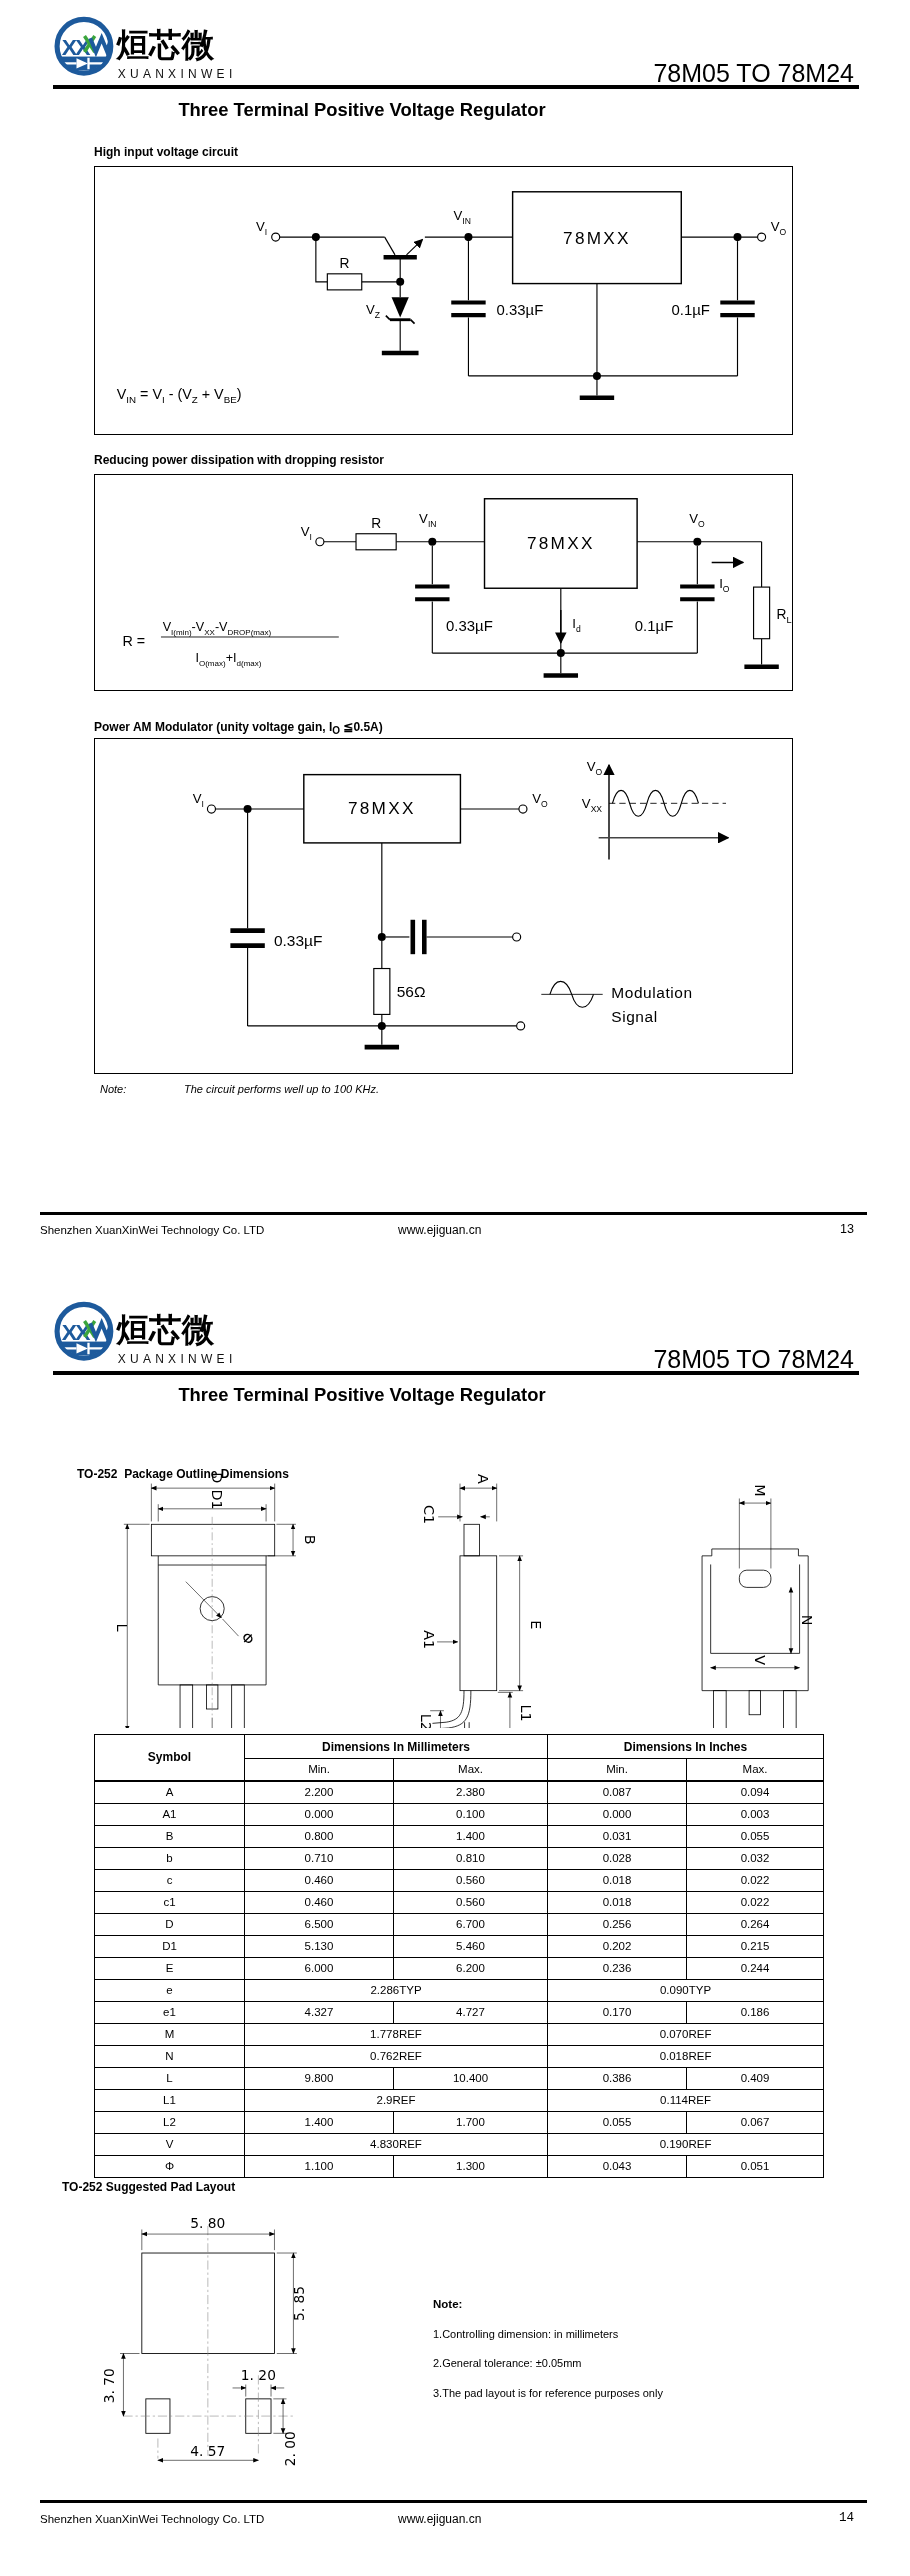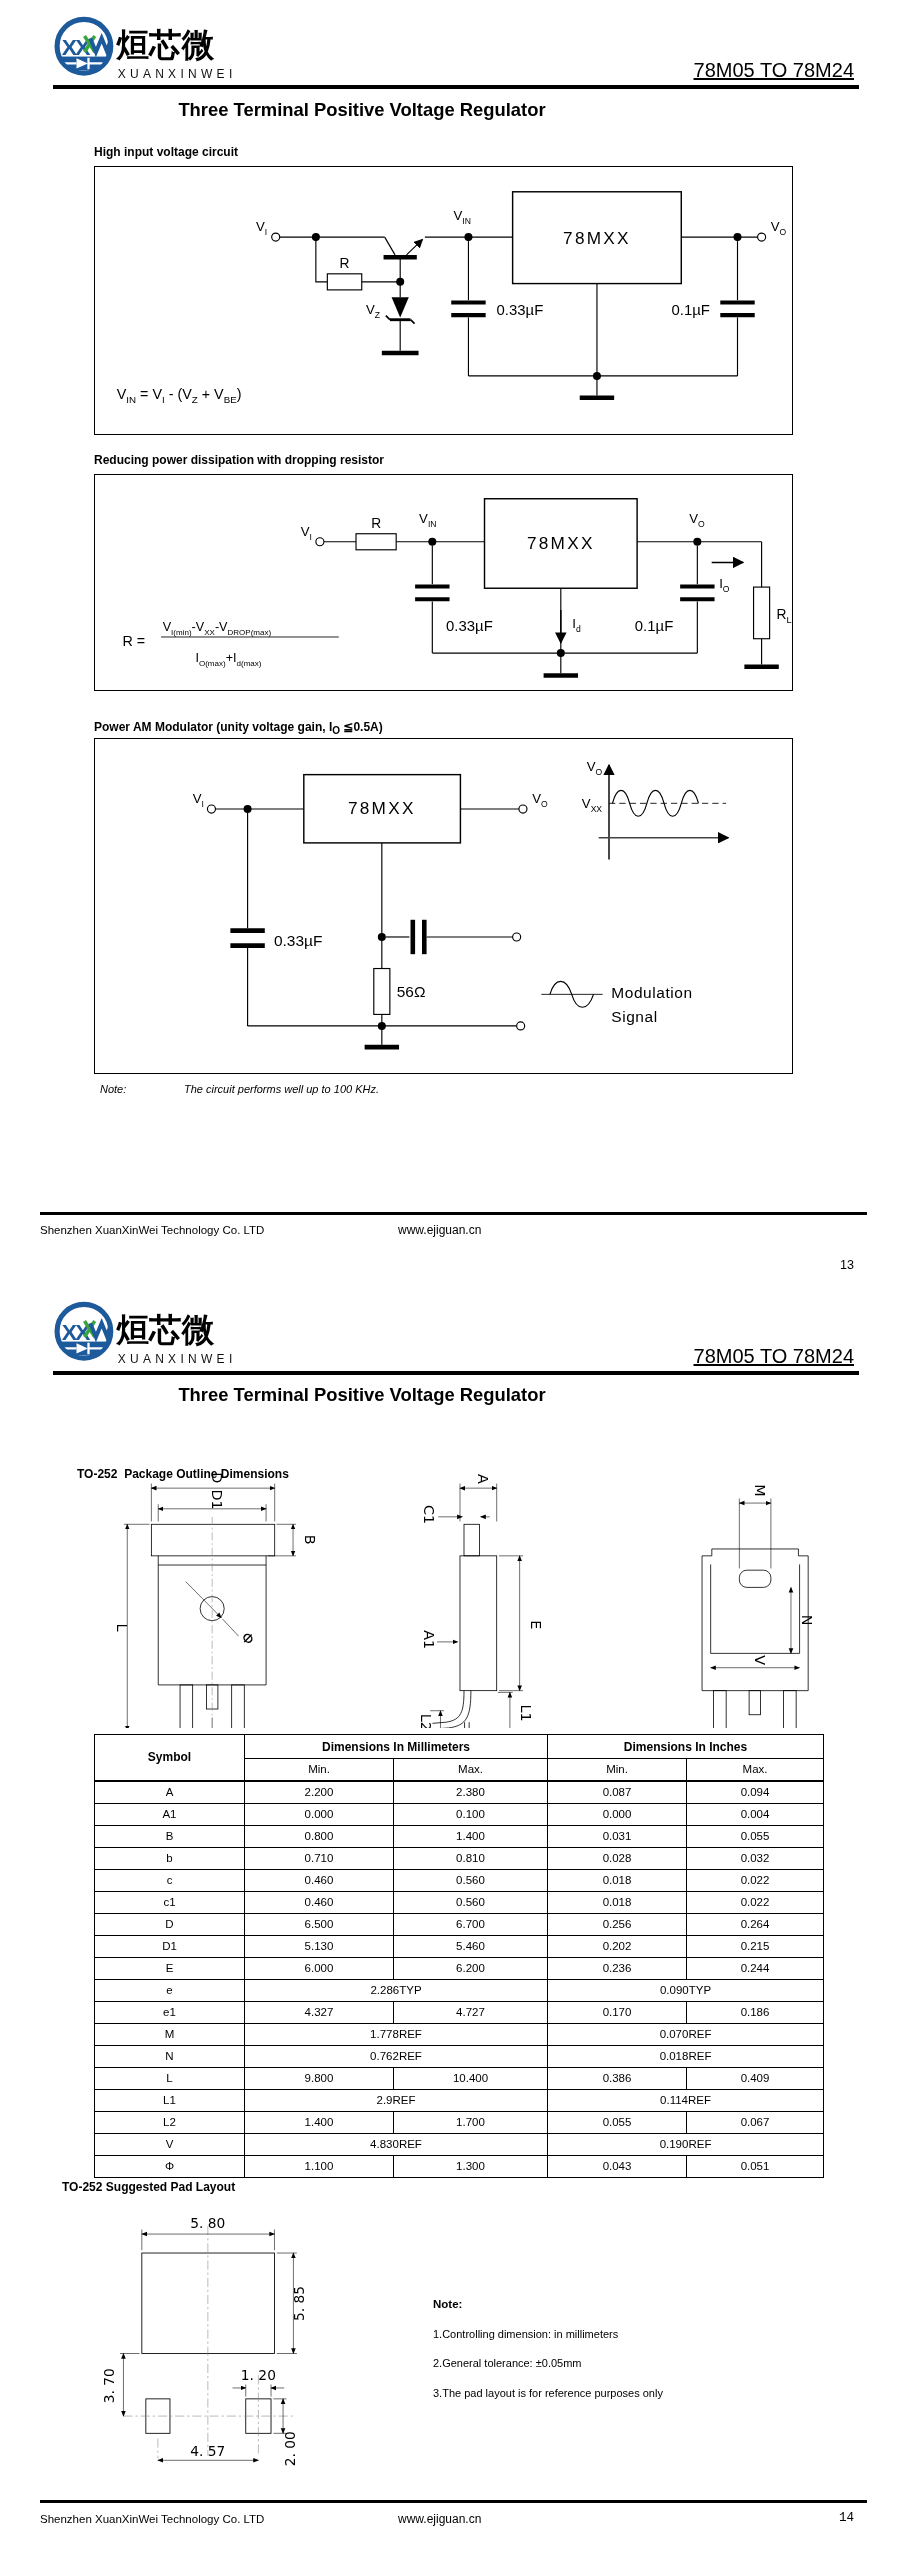--- a/index.html
+++ b/index.html
@@ -1,19 +1,19 @@
 <!DOCTYPE html>
 <html style="font-size:9.2px"><head>
 <meta charset="utf-8">
 <style>
   html,body{margin:0;padding:0;background:#ffffff;}
   body{width:910px;height:2576px;position:relative;font-family:"Liberation Sans",sans-serif;color:#000;}
   .abs{position:absolute;}
   .rule{background:#000;height:4px;}
-  .part-range{font-size:20px;letter-spacing:0px;text-decoration:underline;}
+  .part-range{font-size:25px;letter-spacing:0px;}
   .doc-title{width:724px;text-align:center;font-size:18.4px;font-weight:bold;letter-spacing:0px;}
   .sec-head{font-size:12px;font-weight:bold;white-space:pre;text-align:center;}
   .fig-box{border:1.1px solid #000;background:#fff;}
   .note-line{font-size:11px;font-style:italic;}
   .footer-text{font-size:11.5px;}
   .page-num{font-size:12.6px;}
   svg text{white-space:pre;font-family:"Liberation Sans",sans-serif;}
   .cad text{font-family:"DejaVu Sans",sans-serif;}
   
   table.dims{border-collapse:collapse;width:729px;table-layout:fixed;background:#fff;}
@@ -269,21 +269,21 @@
   </g>
 </svg>
 </div>
 
 <div class="abs note-line" style="left:100px;top:1083px;">Note:</div>
 <div class="abs note-line" style="left:184px;top:1083px;">The circuit performs well up to 100 KHz.</div>
 
 <div class="abs rule" style="left:40px;top:1212px;width:827px;height:3.4px;"></div>
 <div class="abs footer-text" style="left:40px;top:1224px;">Shenzhen XuanXinWei Technology Co. LTD</div>
 <div class="abs footer-text" style="left:398px;top:1223px;font-size:12px;">www.ejiguan.cn</div>
-<div class="abs page-num" style="right:56px;top:1222px;margin-top:36px;">13</div>
+<div class="abs page-num" style="right:56px;top:1222px;">13</div>
 
 <svg class="abs" style="left:52px;top:1297px;" width="201" height="72" viewBox="0 0 350 126">
   <defs>
       <clipPath id="logoclip2">
         <circle cx="55" cy="60" r="44"></circle>
       </clipPath>
     </defs>
   <circle cx="55" cy="60" r="47" fill="none" stroke="#1d5a9c" stroke-width="9"></circle>
   <text x="16" y="75" font-size="40" font-weight="bold" fill="#1d5a9c" letter-spacing="-3"><tspan>XX</tspan></text>
   <g stroke="#3aa53c" stroke-width="6">
@@ -448,21 +448,21 @@
           <td>2.200</td>
           <td>2.380</td>
           <td>0.087</td>
           <td>0.094</td>
         </tr>
         <tr>
           <td>A1</td>
           <td>0.000</td>
           <td>0.100</td>
           <td>0.000</td>
-          <td>0.004</td>
+          <td>0.003</td>
         </tr>
         <tr>
           <td>B</td>
           <td>0.800</td>
           <td>1.400</td>
           <td>0.031</td>
           <td>0.055</td>
         </tr>
         <tr>
           <td>b</td>

